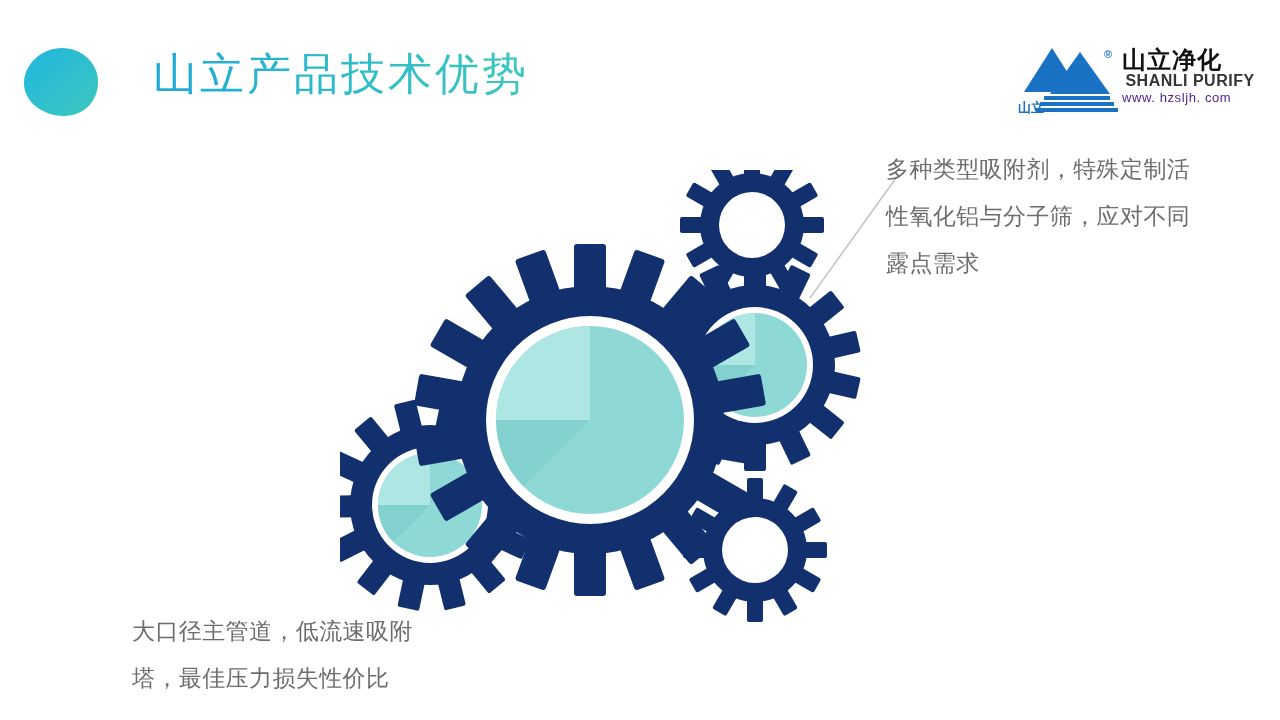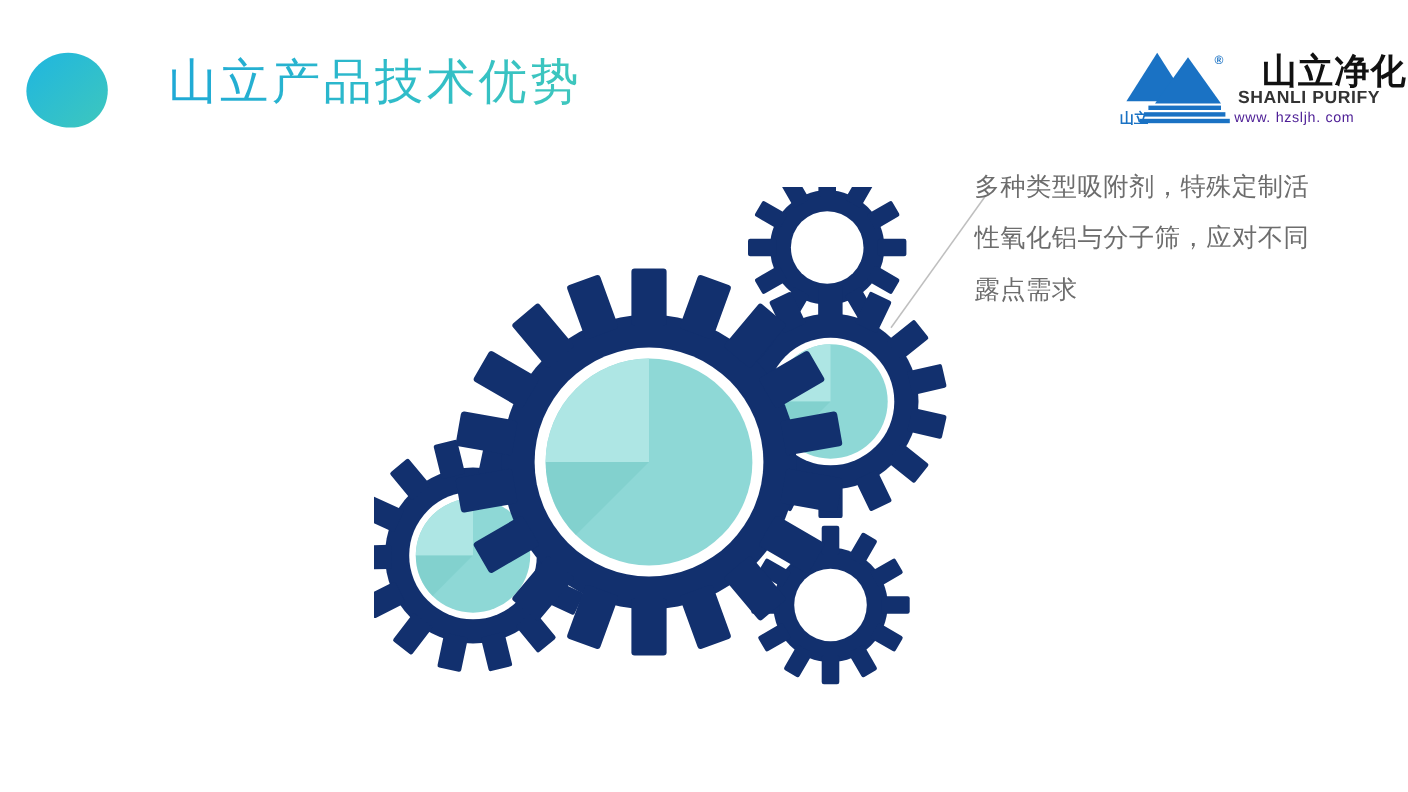--- a/index.html
+++ b/index.html
@@ -66,27 +66,26 @@
     height: 74px;
   }
   .logo-text {
     position: absolute;
     left: 104px;
     top: 6px;
     width: 136px;
   }
   .logo-cn {
     font-family: "Liberation Sans", "DejaVu Sans", sans-serif;
-    font-size: 32px;
+    font-size: 24px;
     font-weight: 700;
     color: #111111;
     letter-spacing: 1px;
     line-height: 1.02;
     white-space: nowrap;
-    margin-left: 25px;
   }
   .logo-en {
     font-family: "Liberation Sans", "DejaVu Sans", sans-serif;
     font-size: 16px;
     font-weight: 700;
     color: #333333;
     letter-spacing: 0.5px;
     line-height: 1.12;
     white-space: nowrap;
     text-align: center;
@@ -300,14 +299,15 @@
         </g>
         <circle cx="0" cy="0" r="104" fill="#ffffff"></circle>
         <g transform="scale(0.94)">
           <use href="#pieFace"></use>
         </g>
       </g>
     </svg>
   </div>
 
   <div class="callout c-tr">多种类型吸附剂，特殊定制活性氧化铝与分子筛，应对不同露点需求</div>
+  <div class="callout c-bl">大口径主管道，低流速吸附塔，最佳压力损失性价比</div>
 
 </div>
 
 </body></html>

